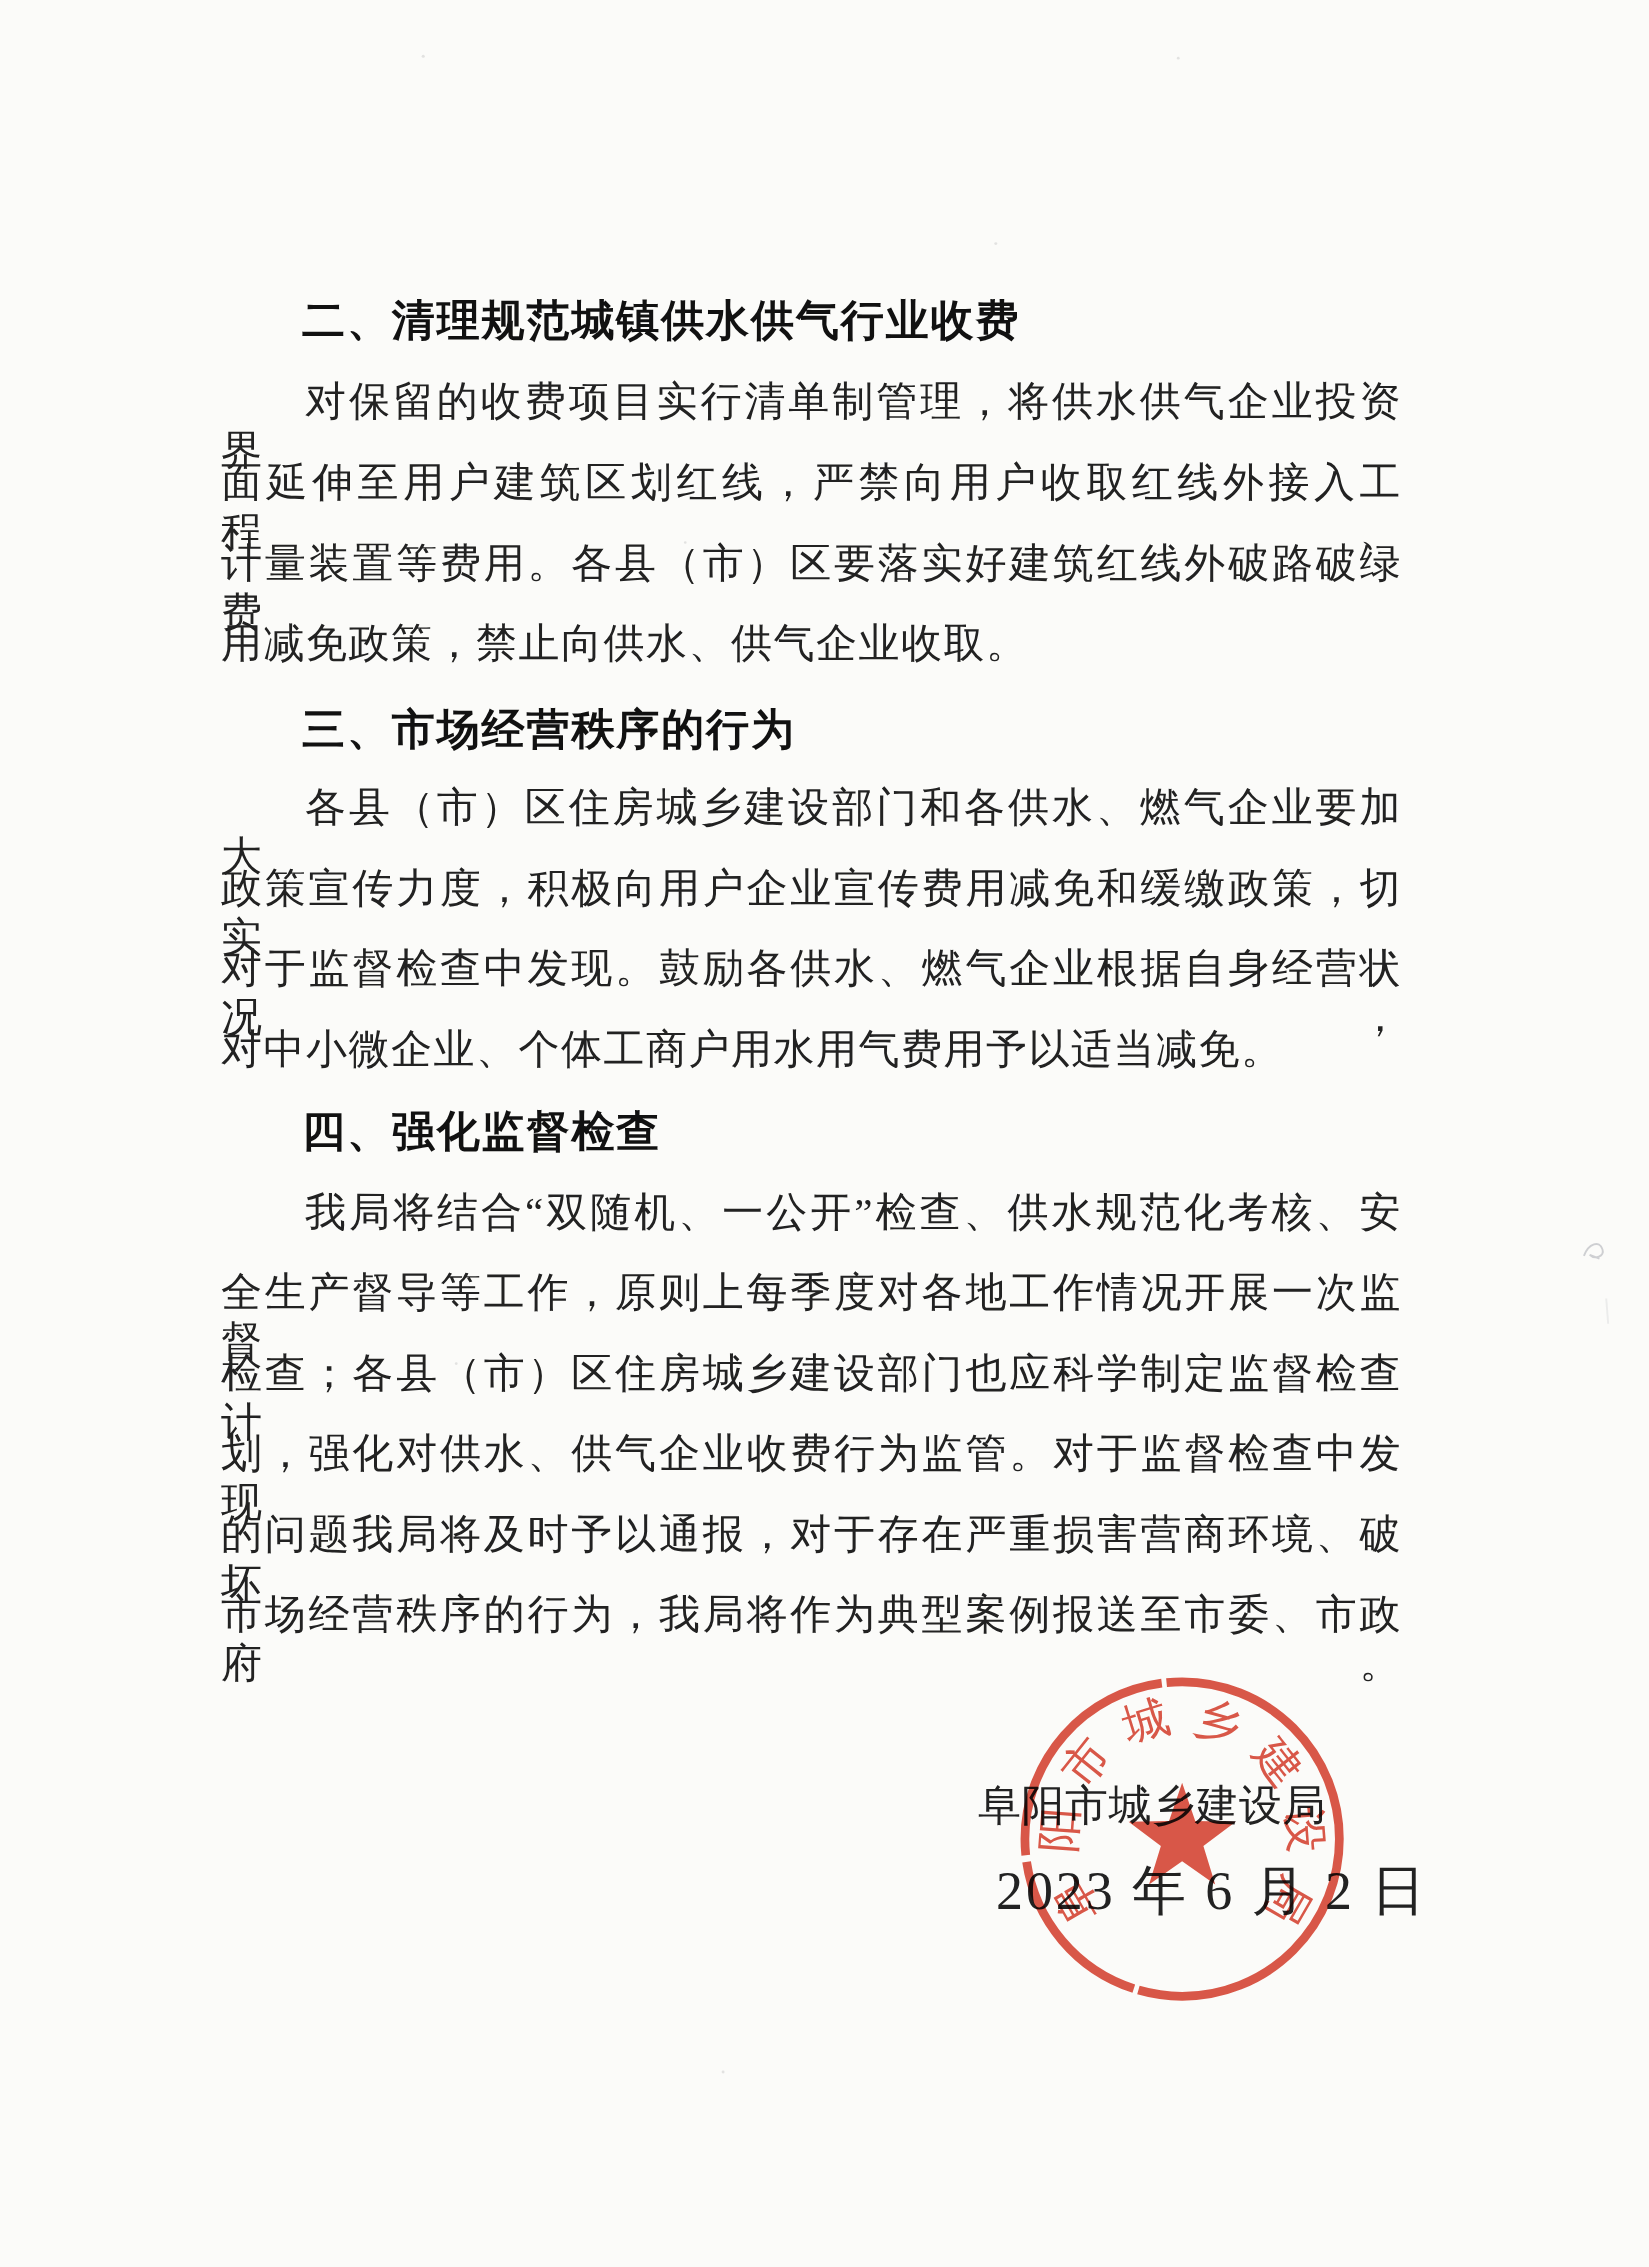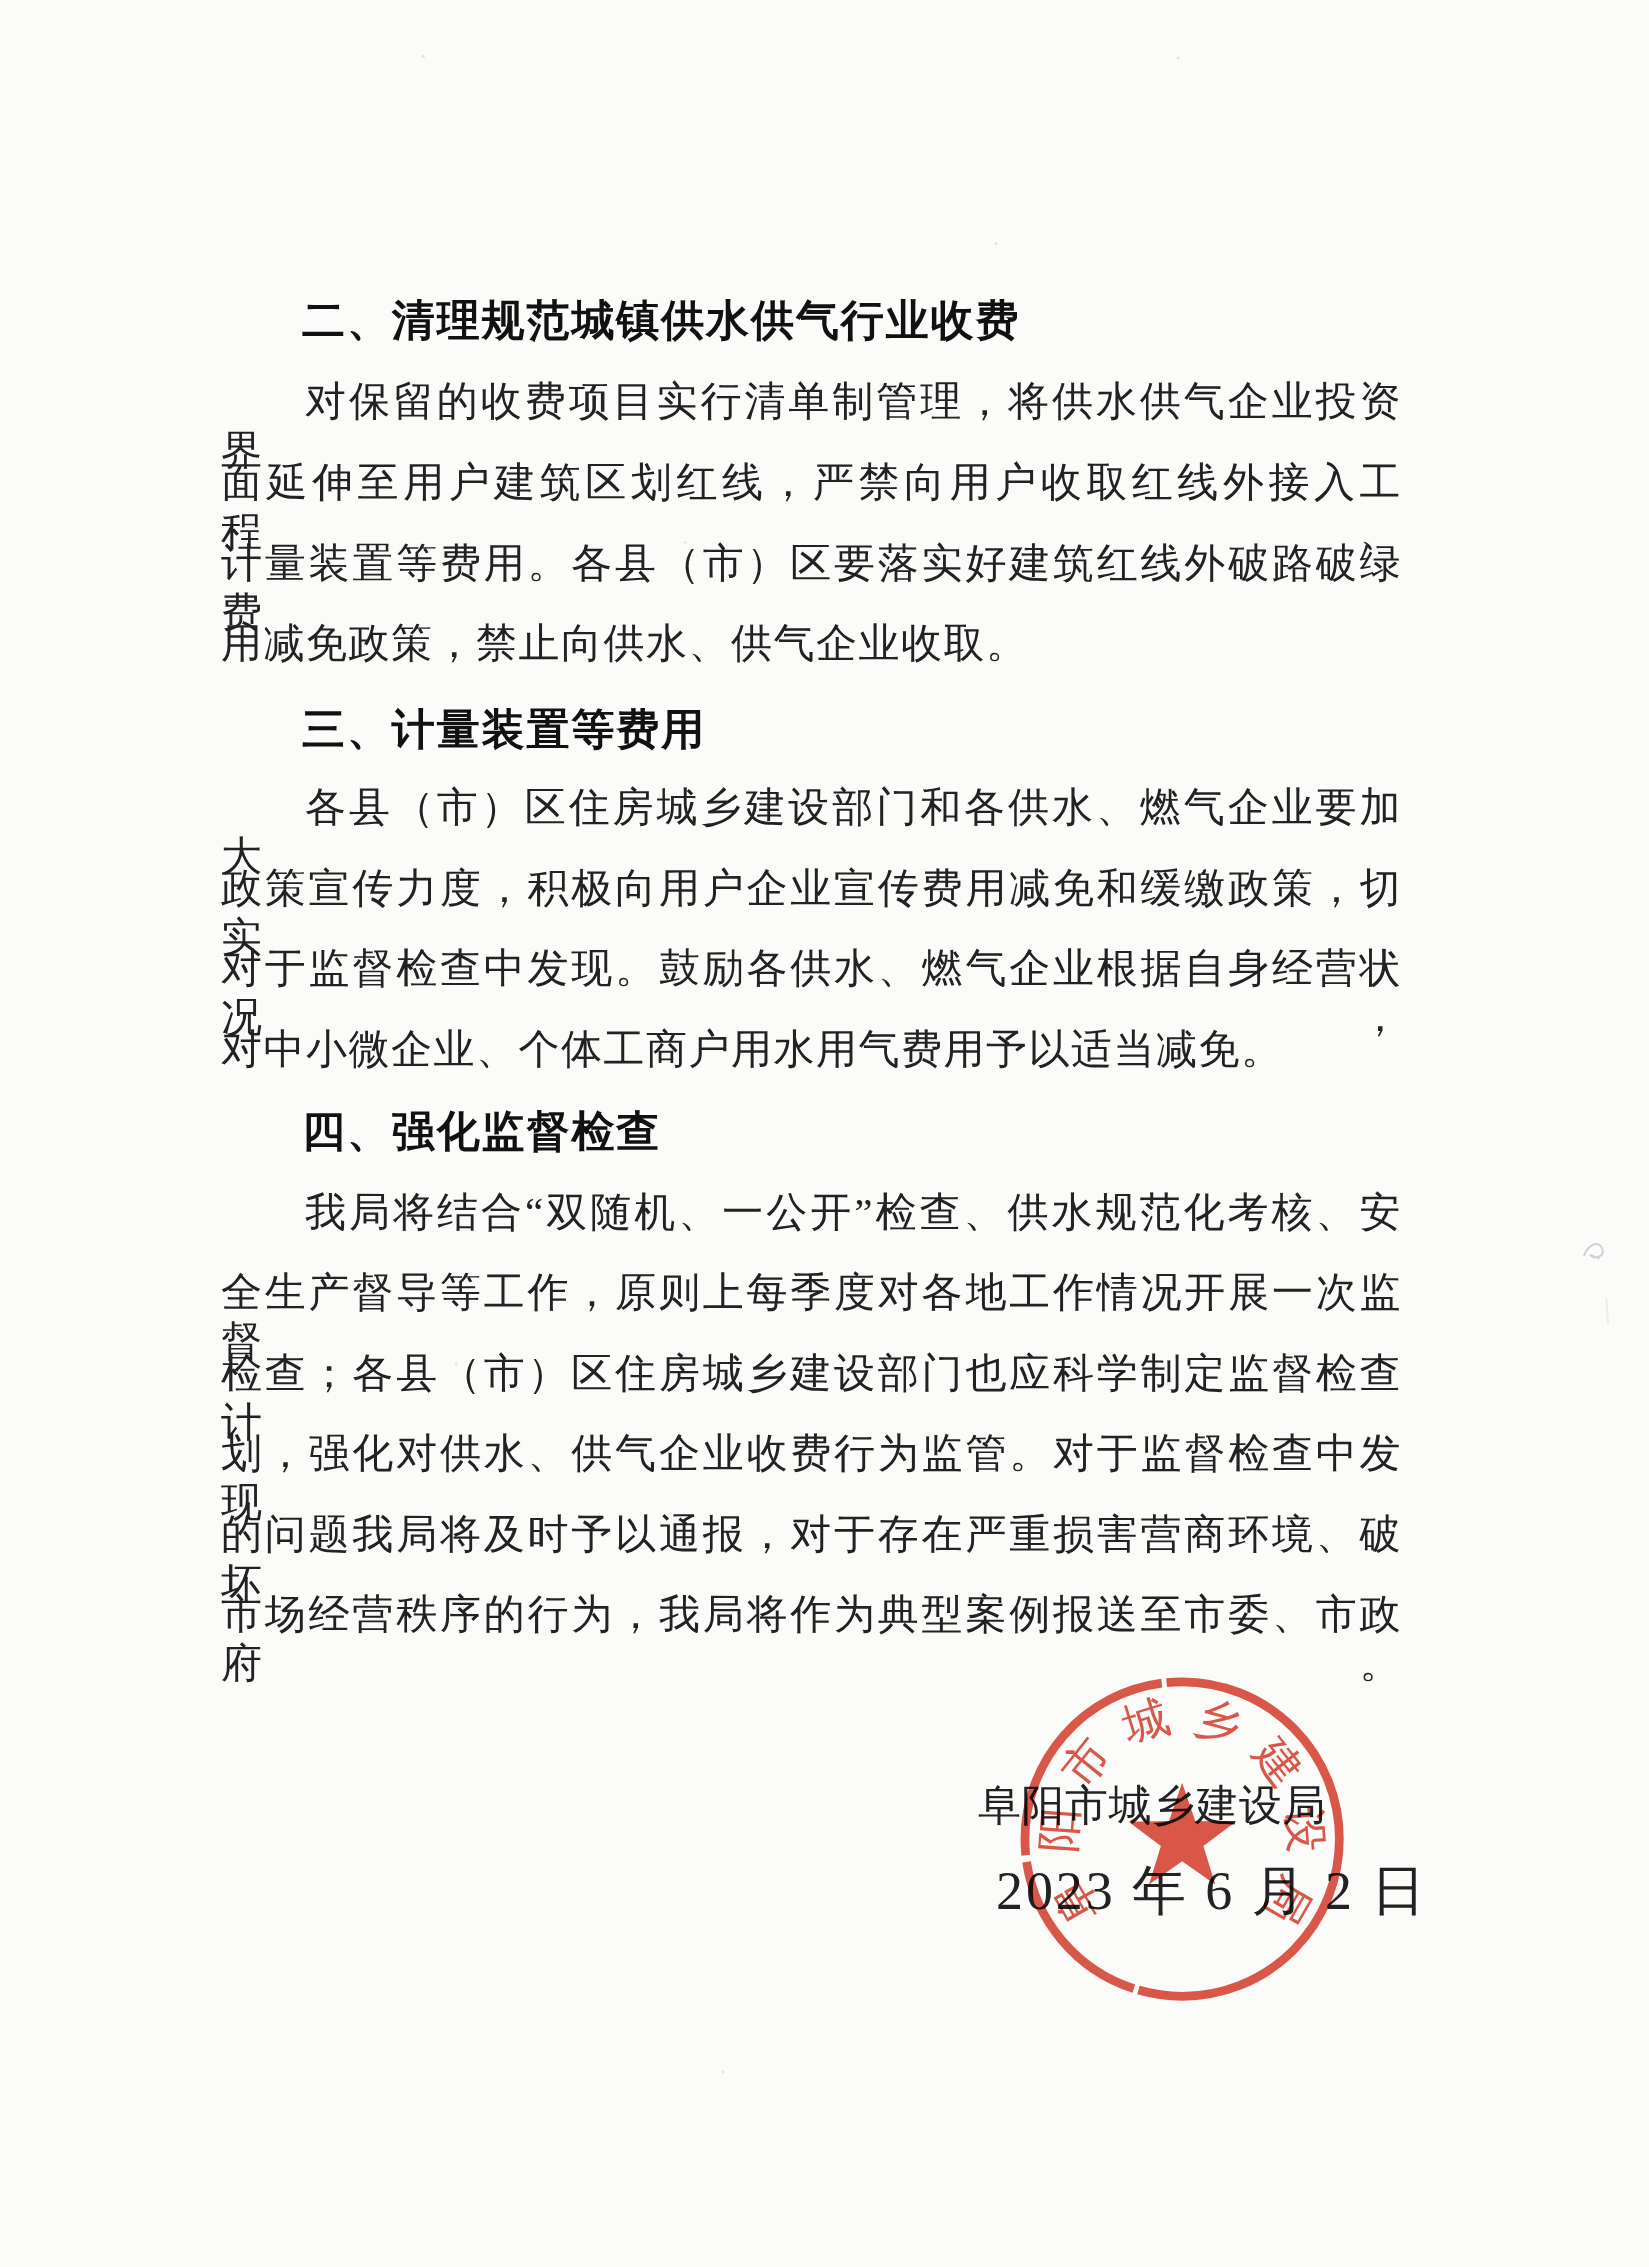--- a/index.html
+++ b/index.html
@@ -81,21 +81,21 @@
 <body>
 
 <div class="page">
 
   <div class="heading" style="top:294px">二、清理规范城镇供水供气行业收费</div>
   <div class="line indent" style="top:377px">对保留的收费项目实行清单制管理，将供水供气企业投资界</div>
   <div class="line" style="top:458px">面延伸至用户建筑区划红线，严禁向用户收取红线外接入工程、</div>
   <div class="line" style="top:539px">计量装置等费用。各县（市）区要落实好建筑红线外破路破绿费</div>
   <div class="line endline" style="top:619px">用减免政策，禁止向供水、供气企业收取。</div>
 
-  <div class="heading" style="top:703px">三、计量装置等费用</div>
+  <div class="heading" style="top:703px">三、市场经营秩序的行为</div>
   <div class="line indent" style="top:783px">各县（市）区住房城乡建设部门和各供水、燃气企业要加大</div>
   <div class="line" style="top:864px">政策宣传力度，积极向用户企业宣传费用减免和缓缴政策，切实</div>
   <div class="line" style="top:944px">对于监督检查中发现。鼓励各供水、燃气企业根据自身经营状况，</div>
   <div class="line endline" style="top:1025px">对中小微企业、个体工商户用水用气费用予以适当减免。</div>
 
   <div class="heading" style="top:1105px">四、强化监督检查</div>
   <div class="line indent" style="top:1188px">我局将结合“双随机、一公开”检查、供水规范化考核、安</div>
   <div class="line" style="top:1268px">全生产督导等工作，原则上每季度对各地工作情况开展一次监督</div>
   <div class="line" style="top:1349px">检查；各县（市）区住房城乡建设部门也应科学制定监督检查计</div>
   <div class="line" style="top:1510px">的问题我局将及时予以通报，对于存在严重损害营商环境、破坏</div>

